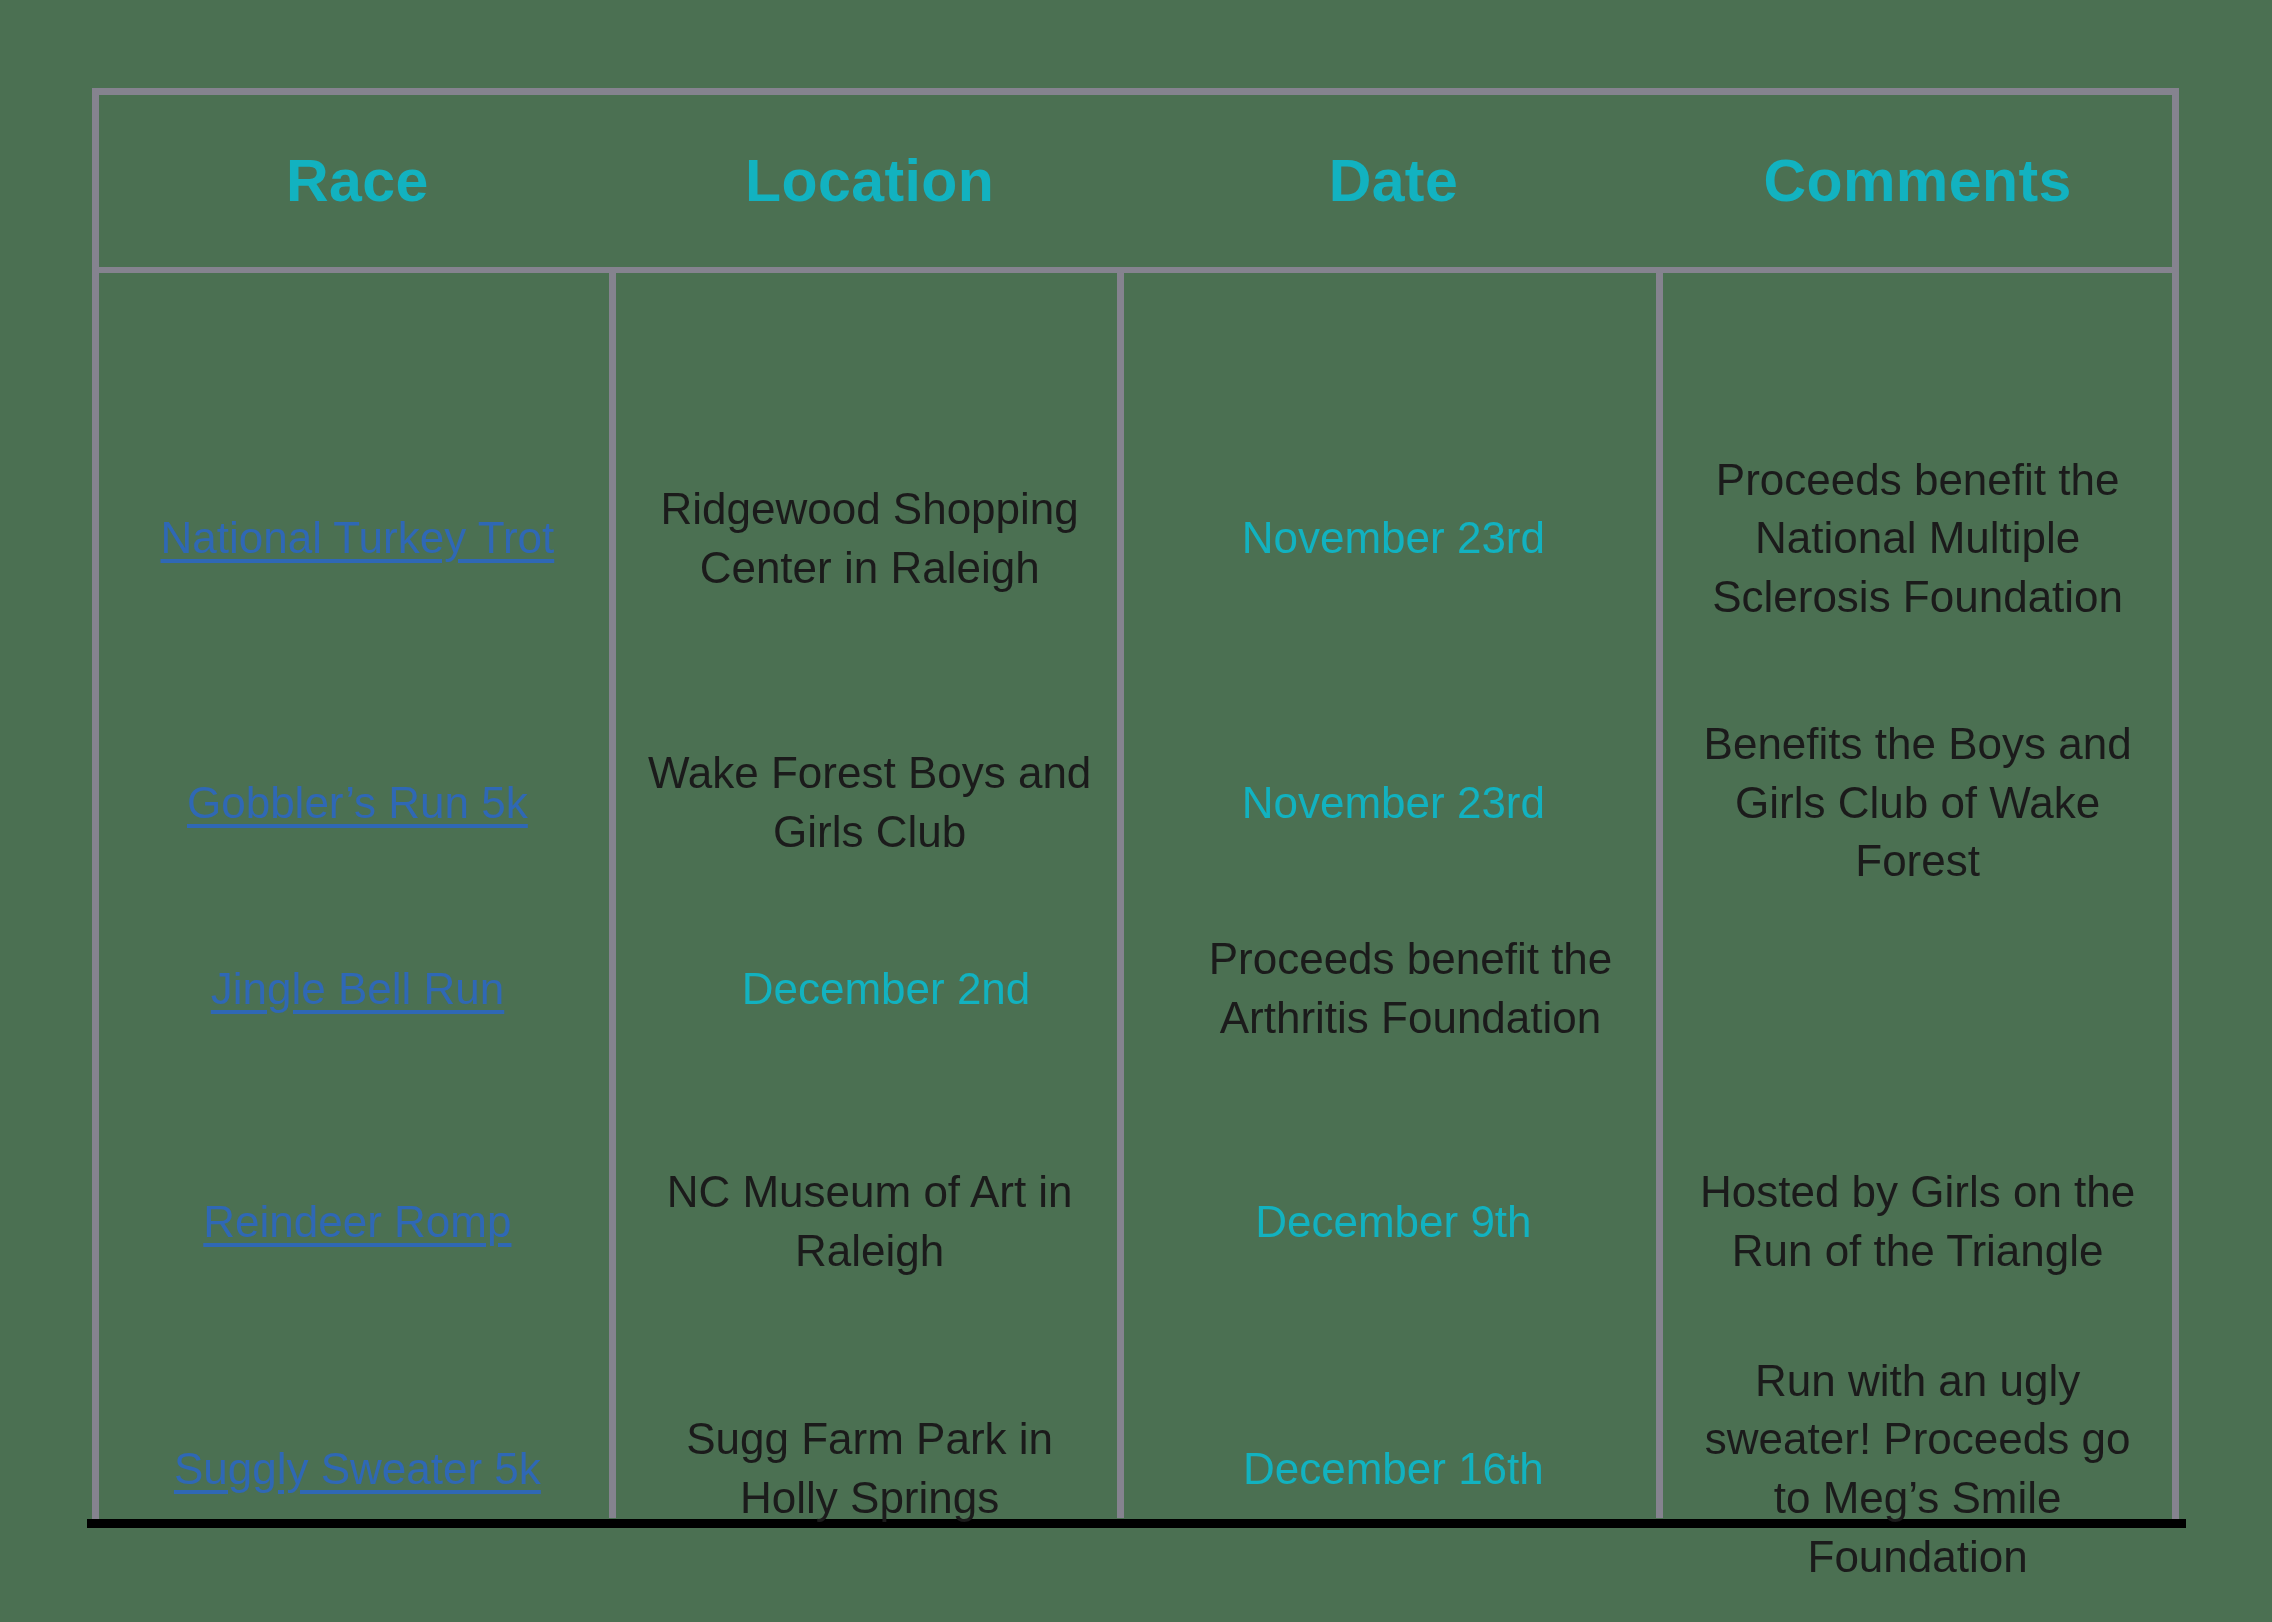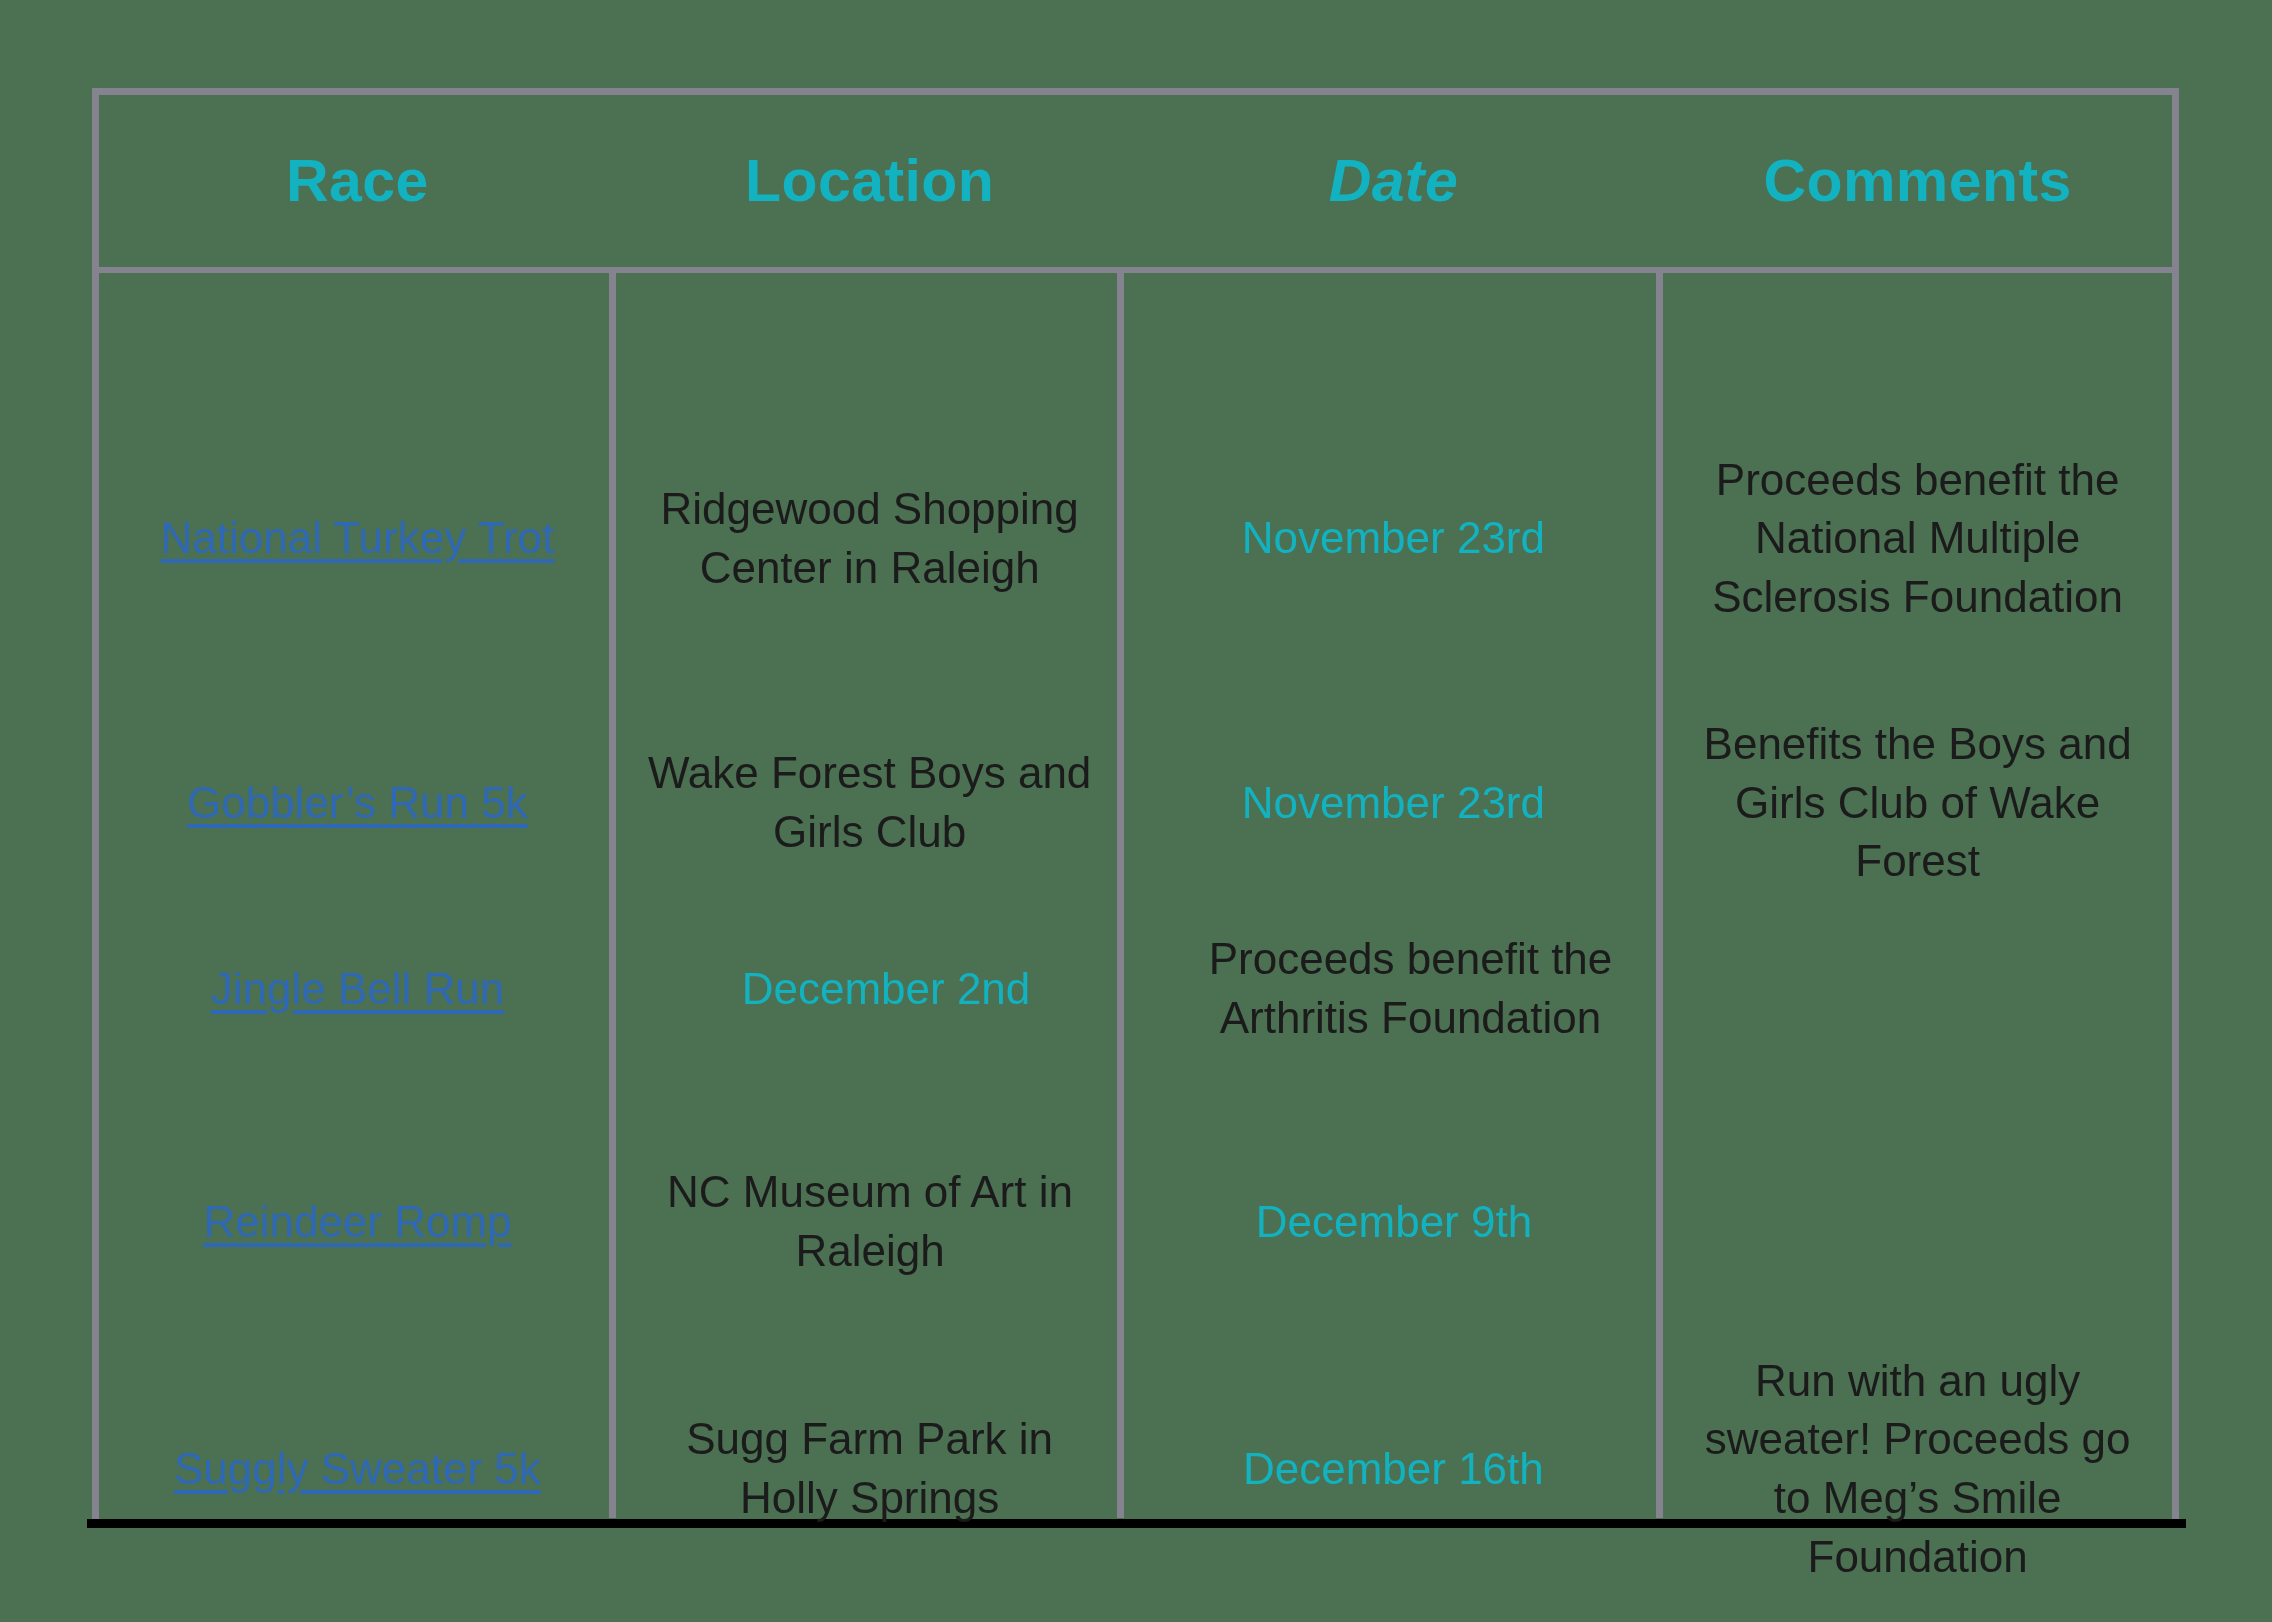--- a/index.html
+++ b/index.html
@@ -89,21 +89,21 @@
     text-align: center;
     color: #12b2c0;
     font-weight: bold;
     font-size: 59px;
     line-height: 1;
     letter-spacing: 0.4px;
     font-family: "Liberation Sans", sans-serif;
   }
   .th.c-race     { width: 517px; }
   .th.c-location { width: 508px; }
-  .th.c-date     { width: 540px; font-style: italic; }
+  .th.c-date     { width: 540px; }
   .th.c-comments { width: 509px; }
 
   
   .tbody {
     position: absolute;
     left: 7px;
     top: 185px;
     width: 2073px;
     height: 1245px;
   }
@@ -188,20 +188,21 @@
       <div class="row r3">
         <div class="cell c-race"><span class="race-link">Jingle Bell Run</span></div>
         <div class="cell c-date">December 2nd</div>
         <div class="cell c-comments">Proceeds benefit the Arthritis Foundation</div>
       </div>
 
       <div class="row r4">
         <div class="cell c-race"><span class="race-link">Reindeer Romp</span></div>
         <div class="cell c-location">NC Museum of Art in Raleigh</div>
         <div class="cell c-date">December 9th</div>
+        <div class="cell c-comments">Hosted by Girls on the Run of the Triangle</div>
       </div>
 
       <div class="row r5">
         <div class="cell c-race"><span class="race-link">Suggly Sweater 5k</span></div>
         <div class="cell c-location">Sugg Farm Park in Holly Springs</div>
         <div class="cell c-date">December 16th</div>
         <div class="cell c-comments">Run with an ugly sweater! Proceeds go to Meg’s Smile Foundation</div>
       </div>
 
     </div>

